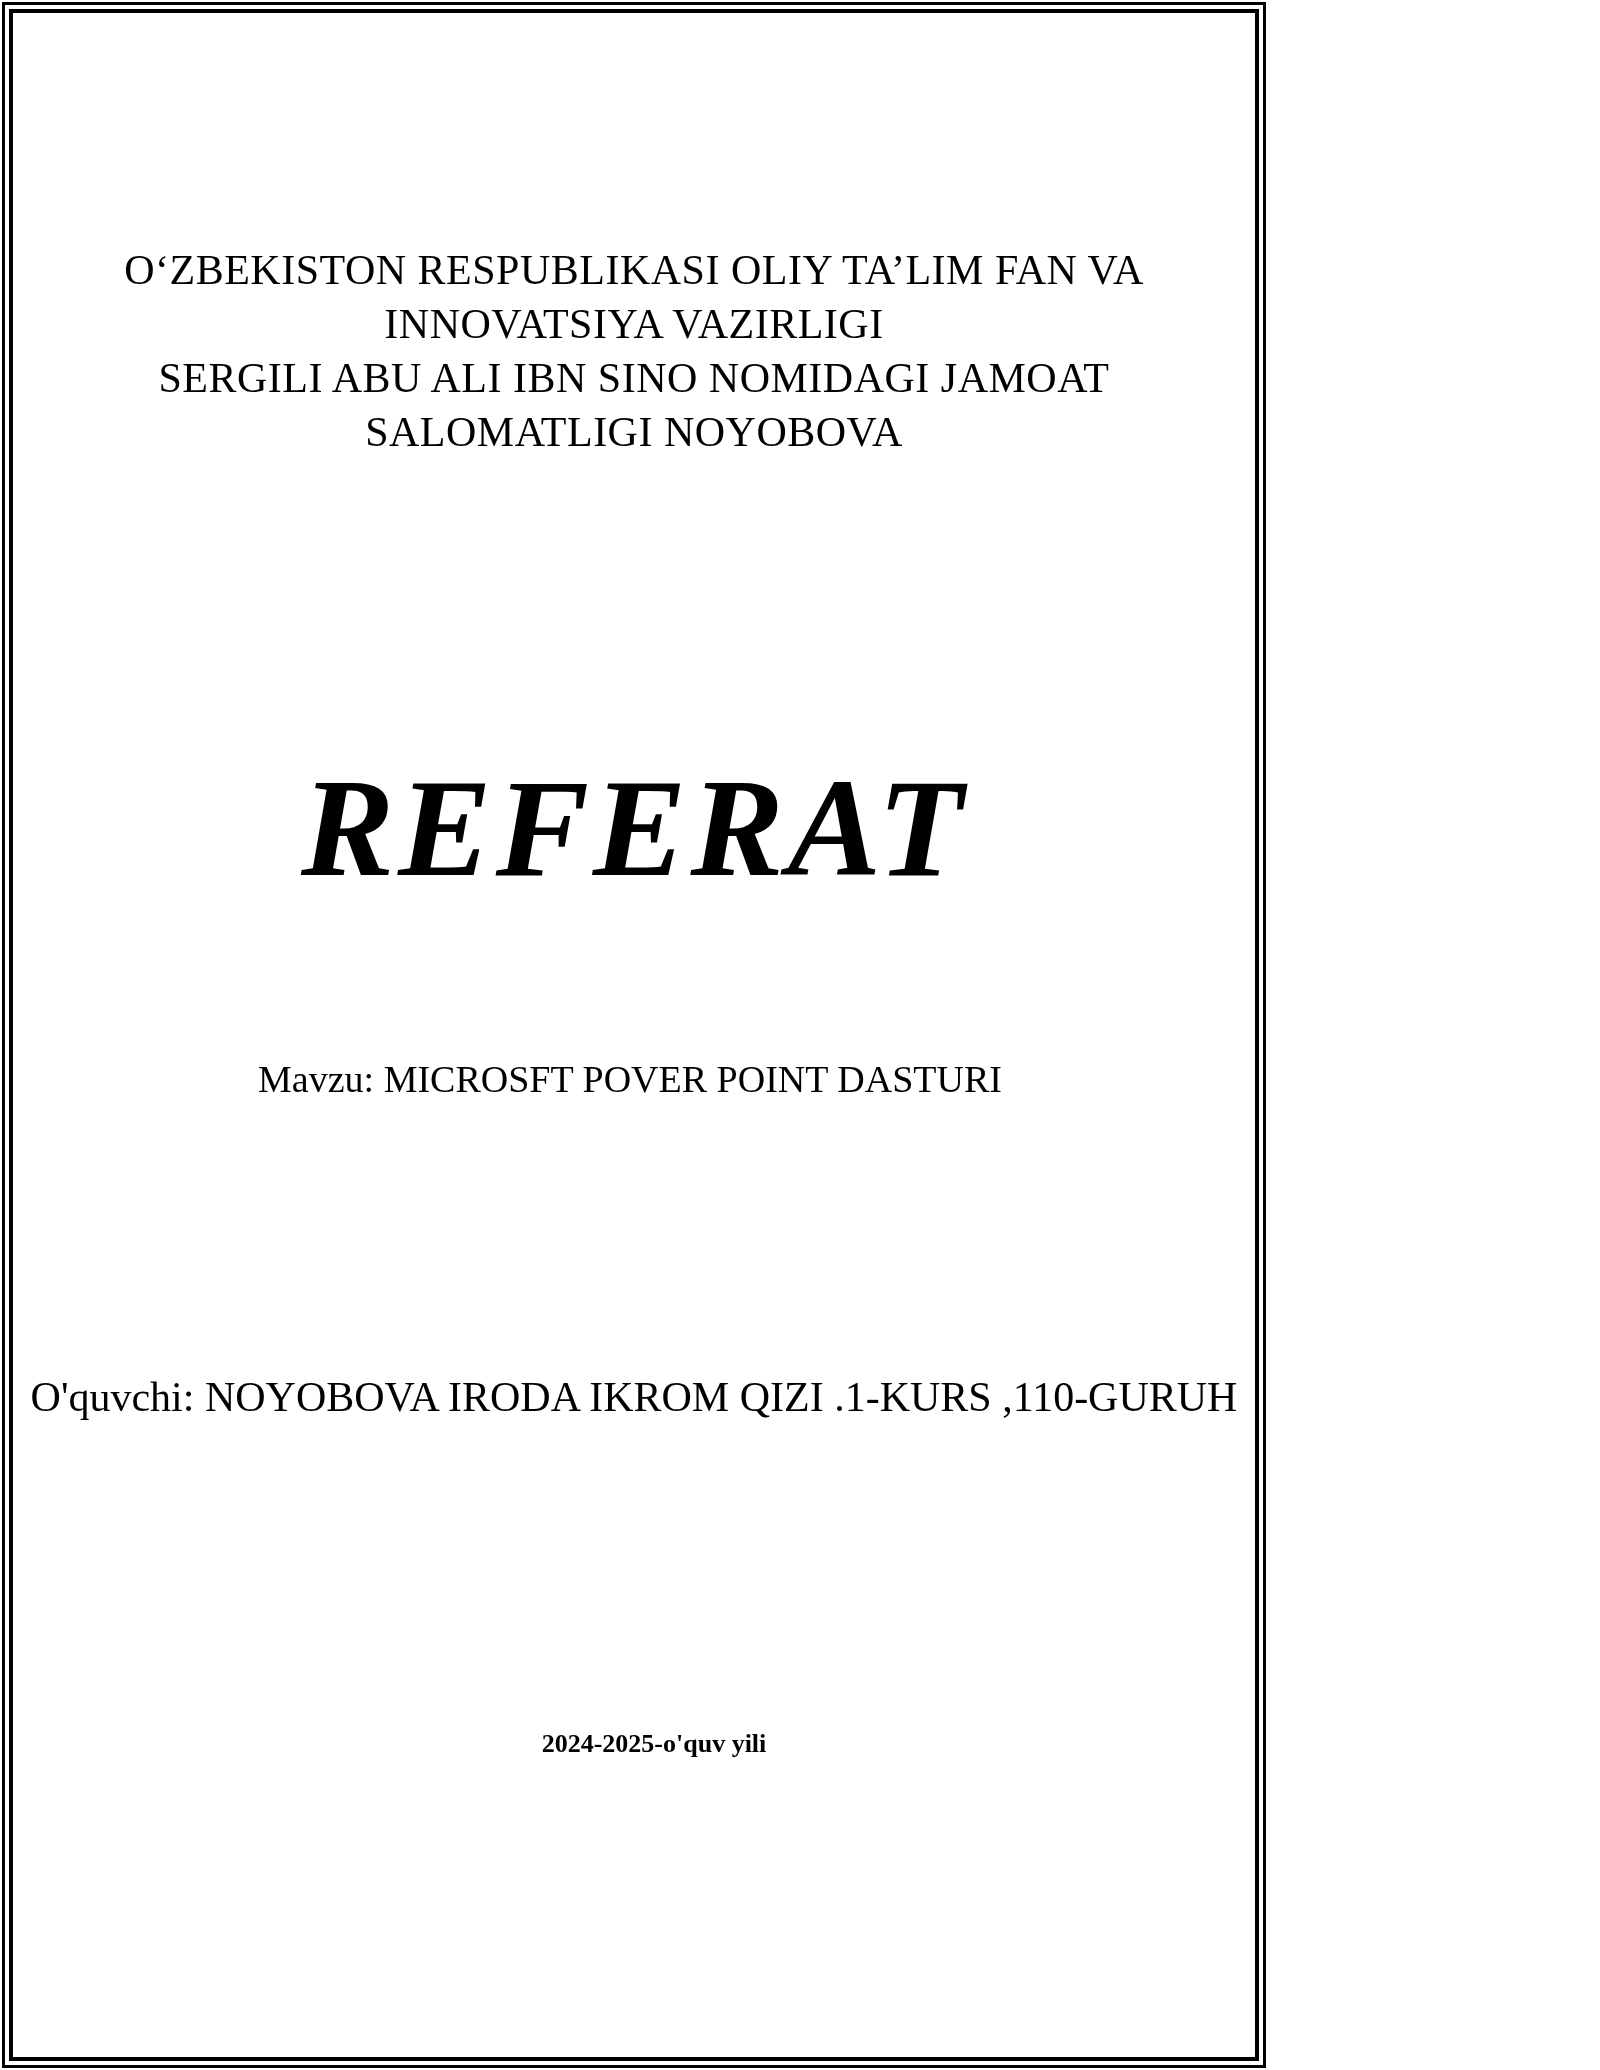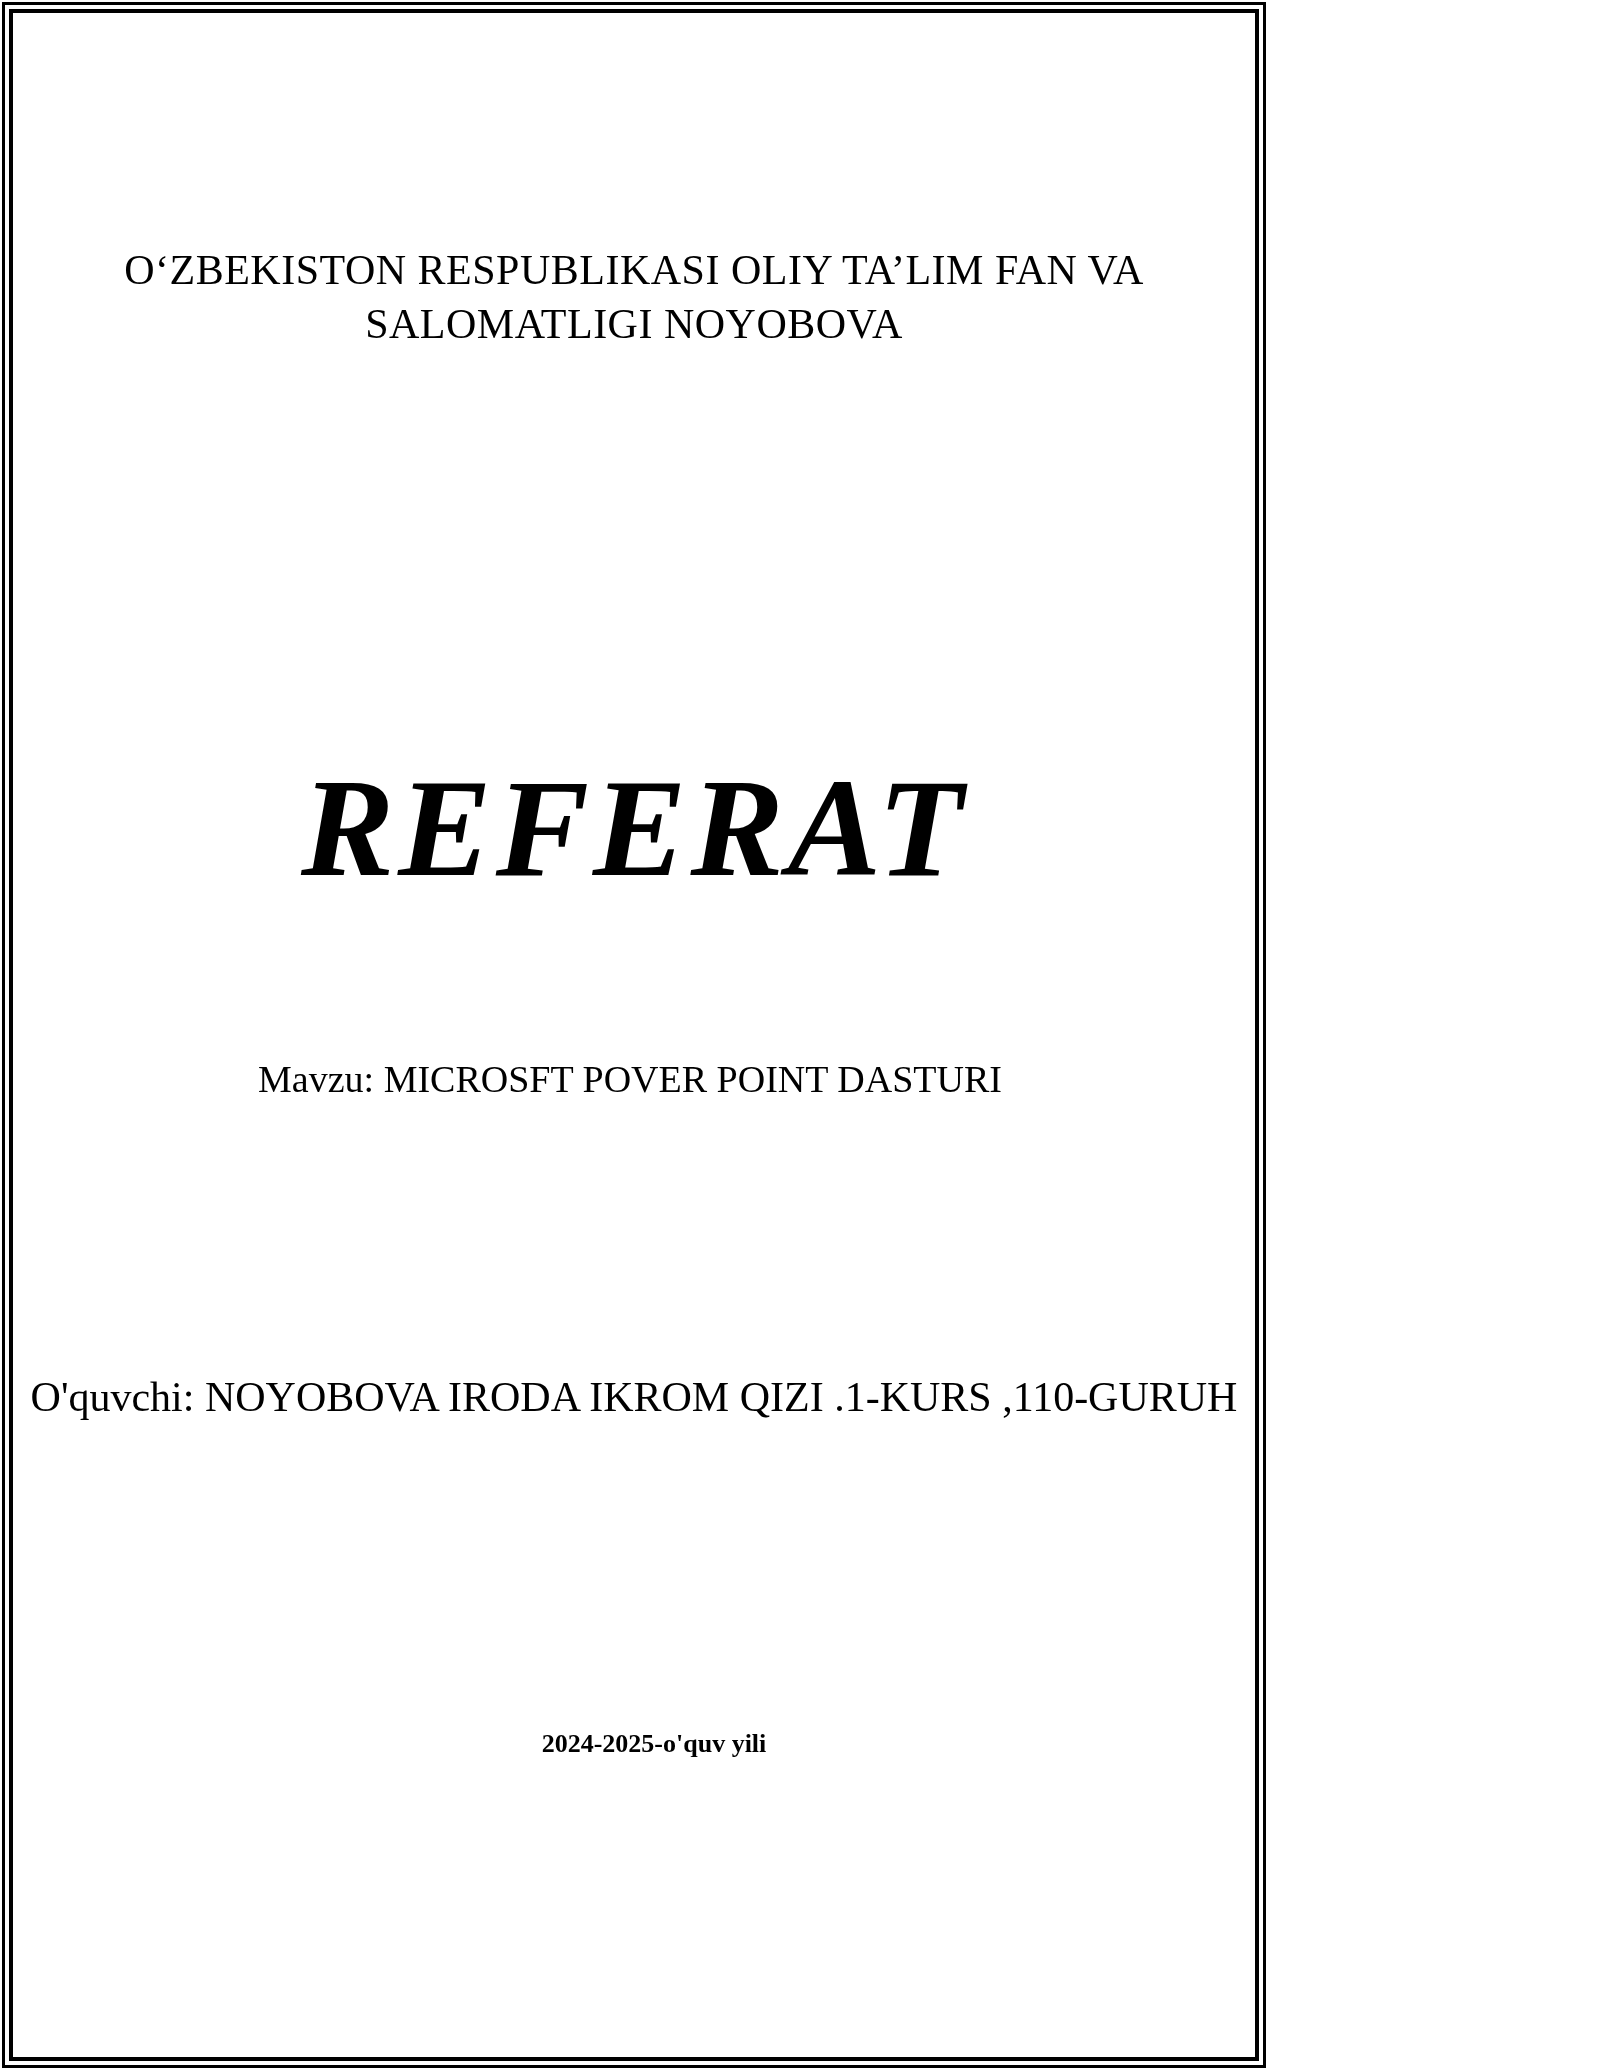--- a/index.html
+++ b/index.html
@@ -87,20 +87,22 @@
 </style>
 </head>
 <body>
 
 <div class="page">
   <div class="border-outer"></div>
   <div class="border-inner"></div>
 
   <div class="header-block">
     <div>O‘ZBEKISTON RESPUBLIKASI OLIY TA’LIM FAN VA</div>
+    <div>INNOVATSIYA VAZIRLIGI</div>
+    <div>SERGILI ABU ALI IBN SINO NOMIDAGI JAMOAT</div>
     <div>SALOMATLIGI NOYOBOVA</div>
   </div>
 
   <h1 class="doc-title">REFERAT</h1>
 
   <div class="topic-line">Mavzu: MICROSFT POVER POINT DASTURI</div>
 
   <div class="student-line">O'quvchi: NOYOBOVA IRODA IKROM QIZI .1-KURS ,110-GURUH</div>
 
   <div class="footer-line">2024-2025-o'quv yili</div>

